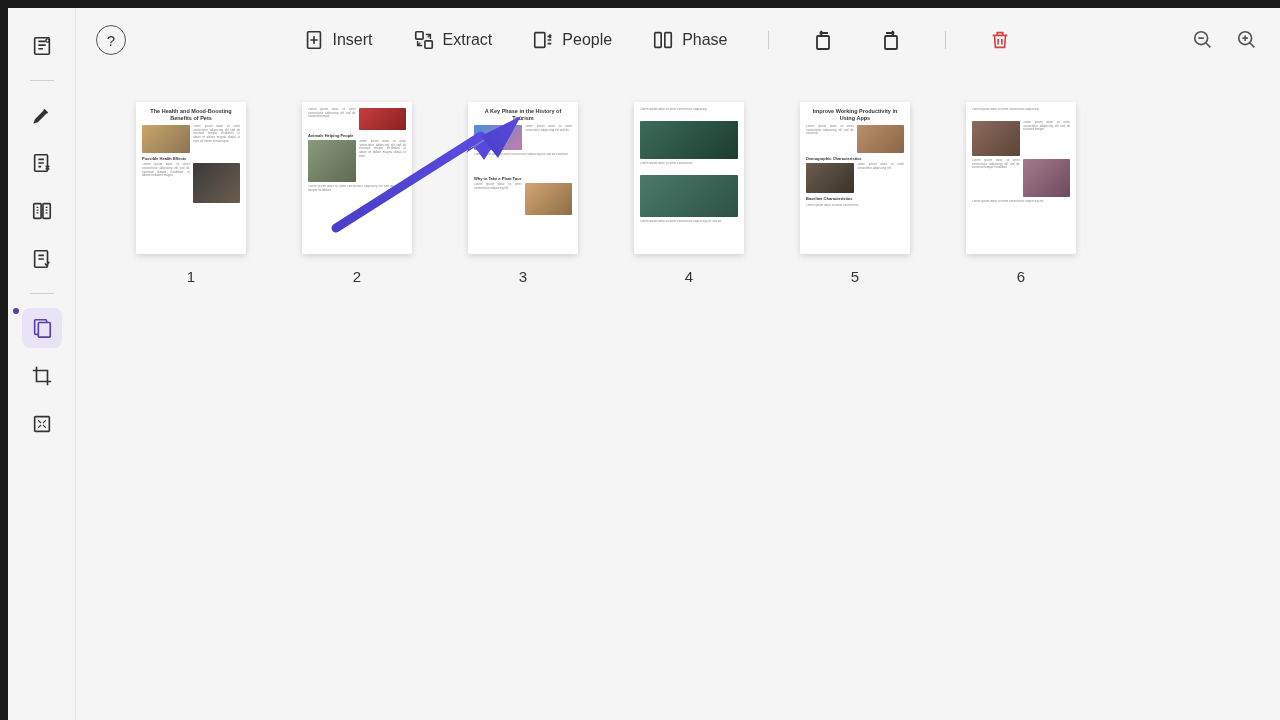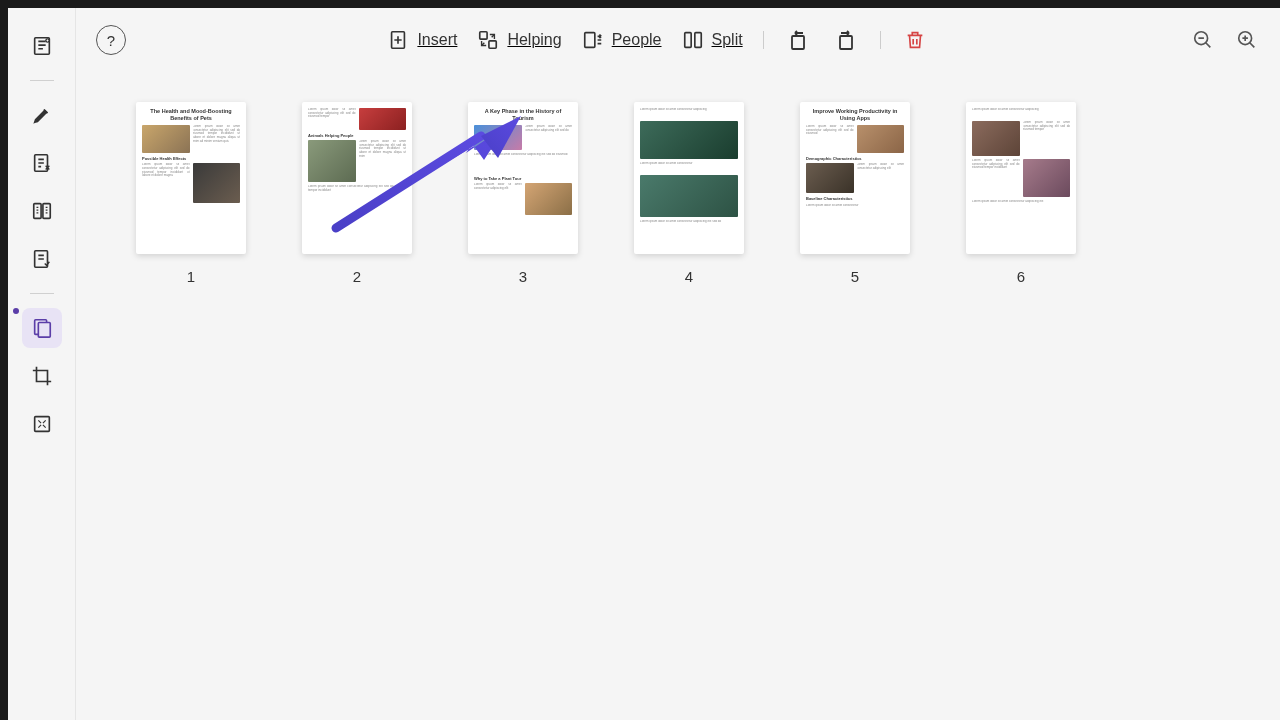--- a/index.html
+++ b/index.html
@@ -8,21 +8,21 @@
 .app-inner { background: #f5f5f5; width: 100%; height: 100%; border-radius: 8px 0 0 0; display: flex; position: relative; }
 .sidebar { width: 68px; background: #f5f5f5; border-right: 1px solid #e5e5e5; display: flex; flex-direction: column; align-items: center; padding-top: 18px; gap: 8px; }
 .sidebar-item { width: 40px; height: 40px; display: flex; align-items: center; justify-content: center; border-radius: 8px; cursor: pointer; color: #333; }
 .sidebar-item.active { background: #e8e3f5; color: #5b3ea8; }
 .sidebar-divider { width: 24px; height: 1px; background: #d0d0d0; margin: 6px 0; }
 .sidebar-dot { position: absolute; width: 6px; height: 6px; background: #5b3ea8; border-radius: 50%; left: 5px; }
 .main { flex: 1; display: flex; flex-direction: column; position: relative; }
 .toolbar { height: 64px; display: flex; align-items: center; padding: 0 20px; gap: 0; }
 .help-btn { width: 30px; height: 30px; display: flex; align-items: center; justify-content: center; border: 1.5px solid #555; border-radius: 50%; cursor: pointer; font-size: 15px; color: #333; font-weight: 500; }
 .toolbar-spacer-left { flex: 1; }
-.toolbar-actions { display: flex; align-items: center; gap: 20px; text-decoration: underline; }
+.toolbar-actions { display: flex; align-items: center; gap: 40px; }
 .toolbar-btn { display: flex; align-items: center; gap: 8px; cursor: pointer; font-size: 16px; color: #333; }
 .toolbar-btn svg { width: 22px; height: 22px; }
 .toolbar-icon-btn { width: 28px; height: 28px; display: flex; align-items: center; justify-content: center; cursor: pointer; color: #333; }
 .toolbar-sep { width: 1px; height: 18px; background: #ccc; }
 .delete-btn { color: #d64545; }
 .toolbar-spacer-right { flex: 1; }
 .zoom-controls { display: flex; align-items: center; gap: 18px; }
 .zoom-btn { width: 26px; height: 26px; display: flex; align-items: center; justify-content: center; cursor: pointer; color: #555; }
 .pages-area { flex: 1; padding: 30px 60px; overflow: auto; position: relative; }
 .pages-grid { display: flex; gap: 56px; flex-wrap: wrap; }
@@ -116,35 +116,35 @@
               </svg>
           <span>Insert</span>
         </div>
         <div class="toolbar-btn">
           <svg viewBox="0 0 24 24" fill="none" stroke="currentColor" stroke-width="1.8">
                 <rect x="3" y="3" width="8" height="8" rx="1"></rect>
                 <rect x="13" y="13" width="8" height="8" rx="1"></rect>
                 <path d="M14 6h5v5M10 18H5v-5" stroke-width="1.5"></path>
                 <path d="M19 6l-3 3M5 18l3-3" stroke-width="1.5"></path>
               </svg>
-          <span>Helping</span>
+          <span>Extract</span>
         </div>
         <div class="toolbar-btn">
           <svg viewBox="0 0 24 24" fill="none" stroke="currentColor" stroke-width="1.8">
                 <rect x="3" y="4" width="11" height="16" rx="1"></rect>
                 <path d="M17 8h4M17 12h4M17 16h4M21 8l-2-2M21 8l-2 2"></path>
               </svg>
           <span>People</span>
         </div>
         <div class="toolbar-btn">
           <svg viewBox="0 0 24 24" fill="none" stroke="currentColor" stroke-width="1.8">
                 <rect x="3" y="4" width="7" height="16" rx="1"></rect>
                 <rect x="14" y="4" width="7" height="16" rx="1"></rect>
               </svg>
-          <span>Split</span>
+          <span>Phase</span>
         </div>
         <div class="toolbar-sep"></div>
         <div class="toolbar-icon-btn">
           <svg width="24" height="24" viewBox="0 0 24 24" fill="none" stroke="currentColor" stroke-width="1.8">
                 <rect x="6" y="8" width="12" height="13" rx="1"></rect>
                 <path d="M9 5h8M9 5l2-2M9 5l2 2"></path>
               </svg>
         </div>
         <div class="toolbar-icon-btn">
           <svg width="24" height="24" viewBox="0 0 24 24" fill="none" stroke="currentColor" stroke-width="1.8">

